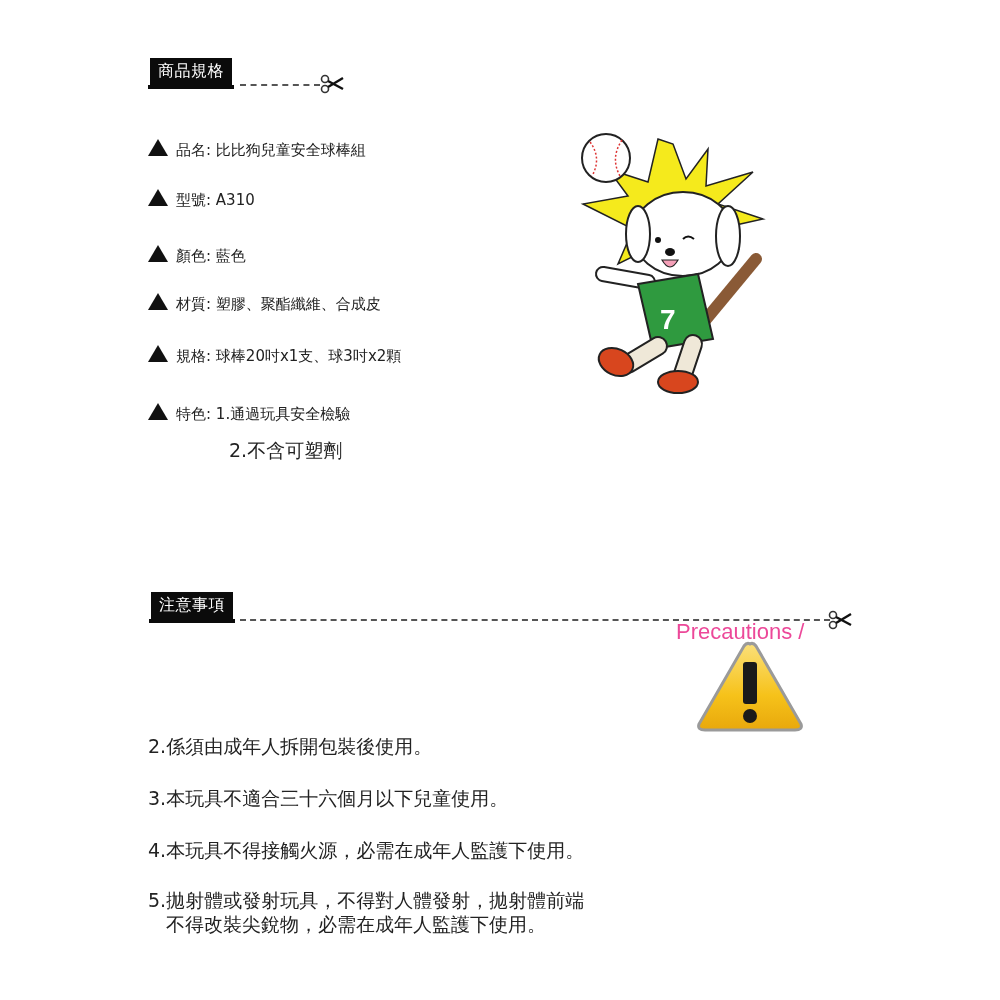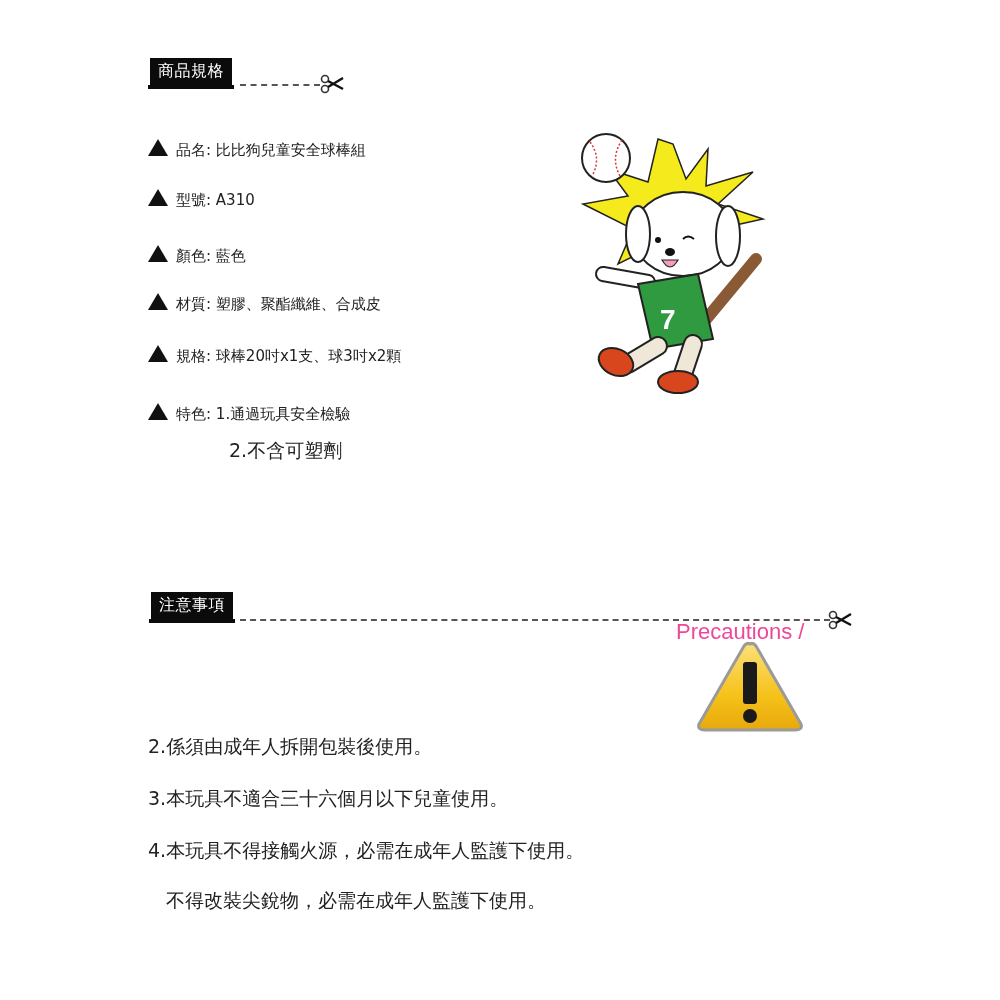--- a/index.html
+++ b/index.html
@@ -125,14 +125,15 @@
 <div class="note" style="top:734px;">
   <span>2.係須由成年人拆開包裝後使用。</span>
 </div>
 <div class="note" style="top:786px;">
   <span>3.本玩具不適合三十六個月以下兒童使用。</span>
 </div>
 <div class="note" style="top:838px;">
   <span>4.本玩具不得接觸火源，必需在成年人監護下使用。</span>
 </div>
 <div class="note" style="top:888px;">
+  <span>5.拋射體或發射玩具，不得對人體發射，拋射體前端</span>
   <span class="cont">不得改裝尖銳物，必需在成年人監護下使用。</span>
 </div>
 
 </body></html>

